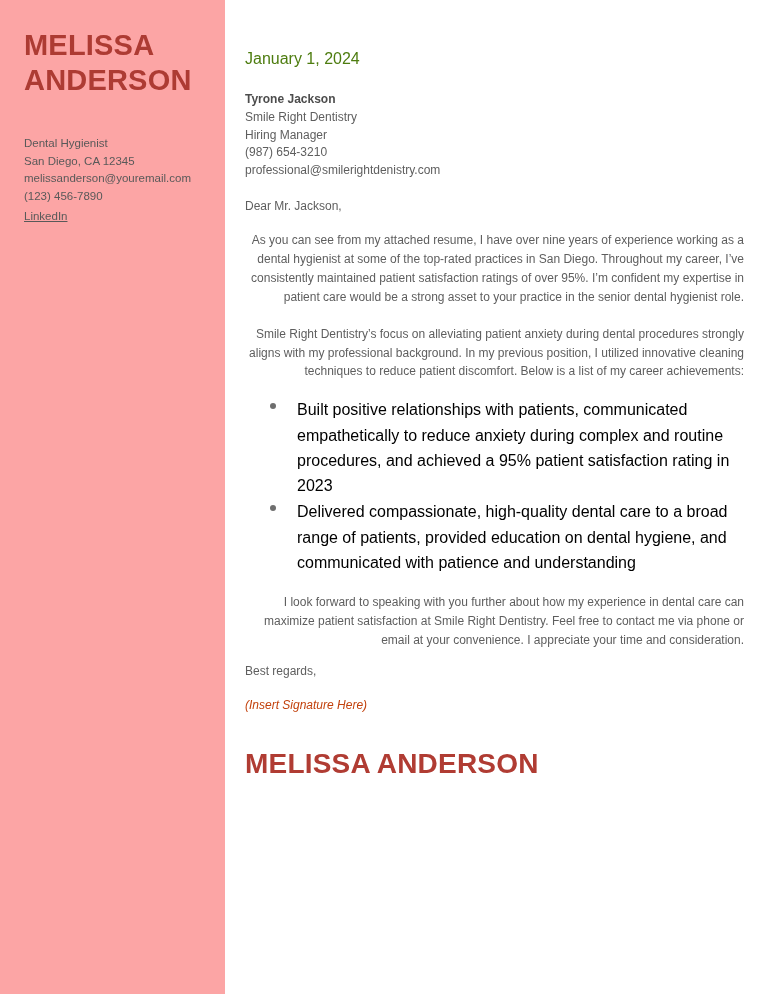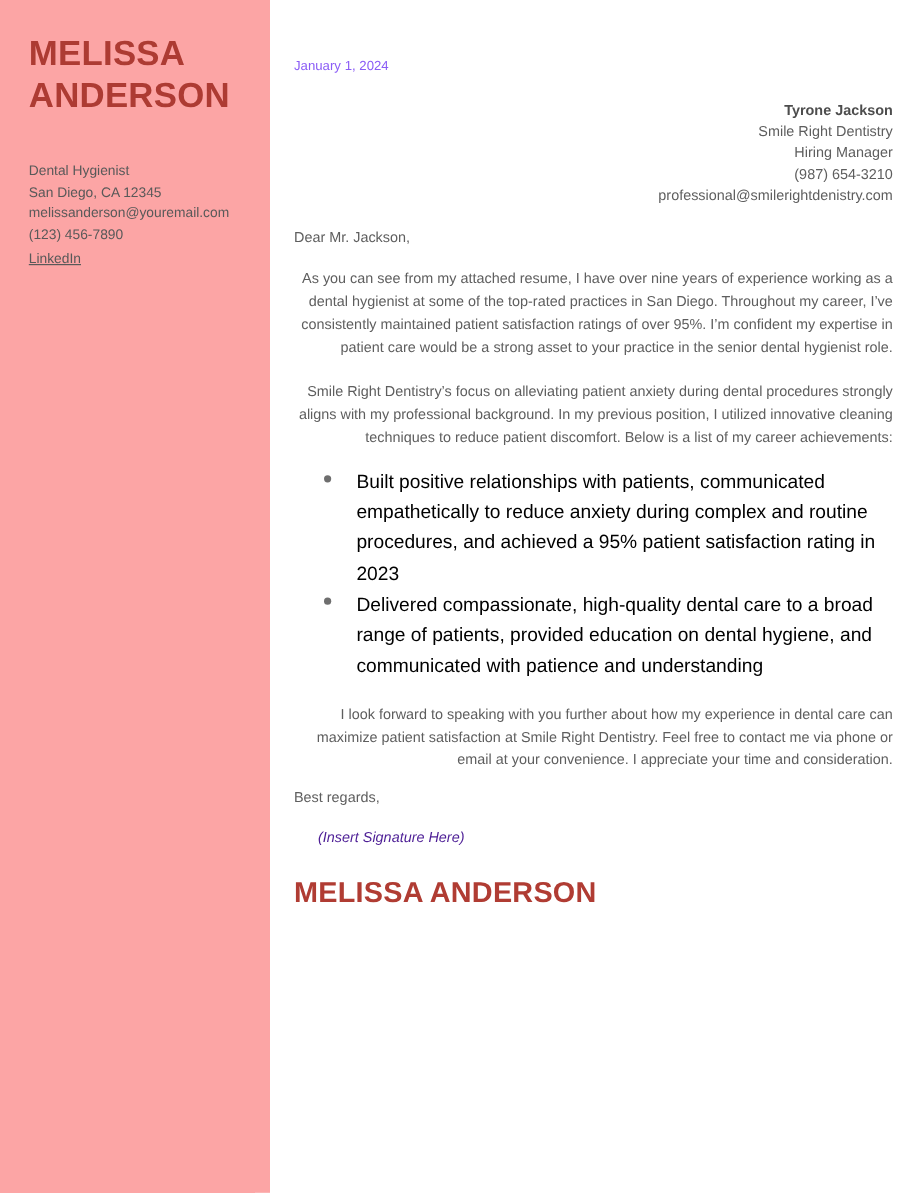--- a/index.html
+++ b/index.html
@@ -58,27 +58,26 @@
     display: inline-block;
     cursor: pointer;
   }
   
   .letter {
     flex: 1;
     box-sizing: border-box;
     padding: 47px 24px 0 20px;
   }
   .letter-date {
-    color: #8b5cf6;
-    font-size: 11px;
+    color: #4d7c0f;
+    font-size: 16px;
     line-height: 1.5;
   }
   .recipient {
     margin-top: 20px;
-    text-align: right;
   }
   .recipient-line {
     color: #5e5e5e;
     font-size: 12px;
     line-height: 1.48;
   }
   .recipient-line.bold {
     font-weight: bold;
     color: #4d4d4d;
   }
@@ -116,29 +115,28 @@
     border-radius: 50%;
     background: #6e6e6e;
   }
   .closing-line {
     color: #5e5e5e;
     font-size: 12px;
     line-height: 1.58;
   }
   .signature-placeholder {
     margin-top: 17px;
-    color: #4c1d95;
+    color: #c2410c;
     font-size: 12px;
     font-style: italic;
-    margin-left: 20px;
   }
   .signature-name {
-    margin-top: 26px;
+    margin-top: 36px;
     color: #b03c33;
-    font-size: 24px;
+    font-size: 28px;
     font-weight: bold;
     letter-spacing: 0.2px;
   }
 </style>
 </head>
 <body>
 
 <div class="page">
 
   <aside class="sidebar">

